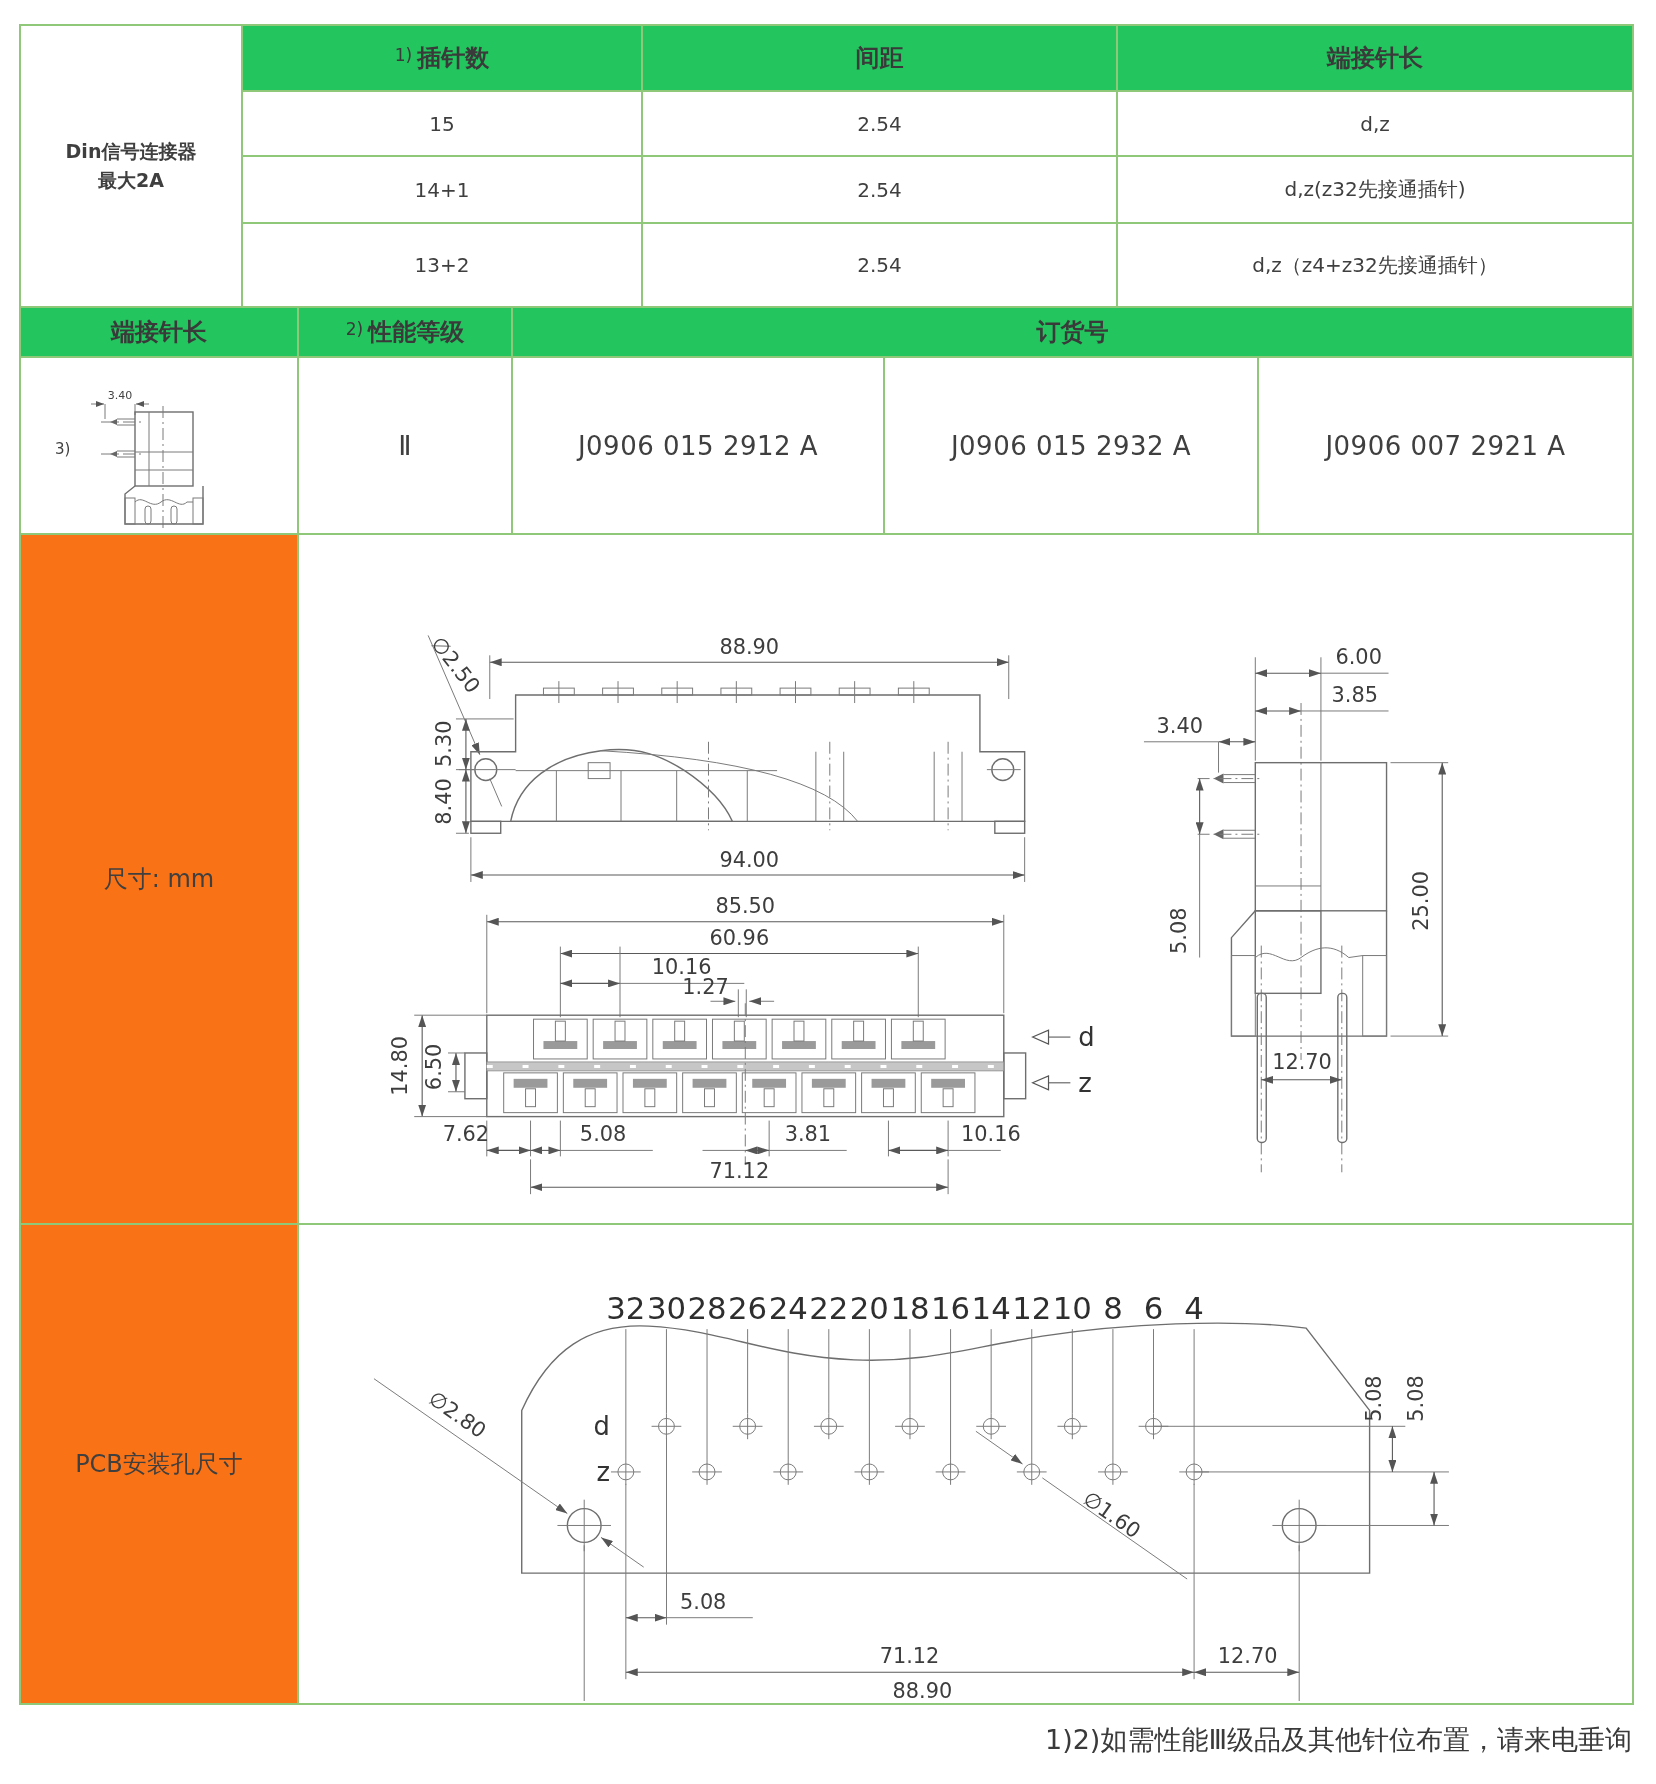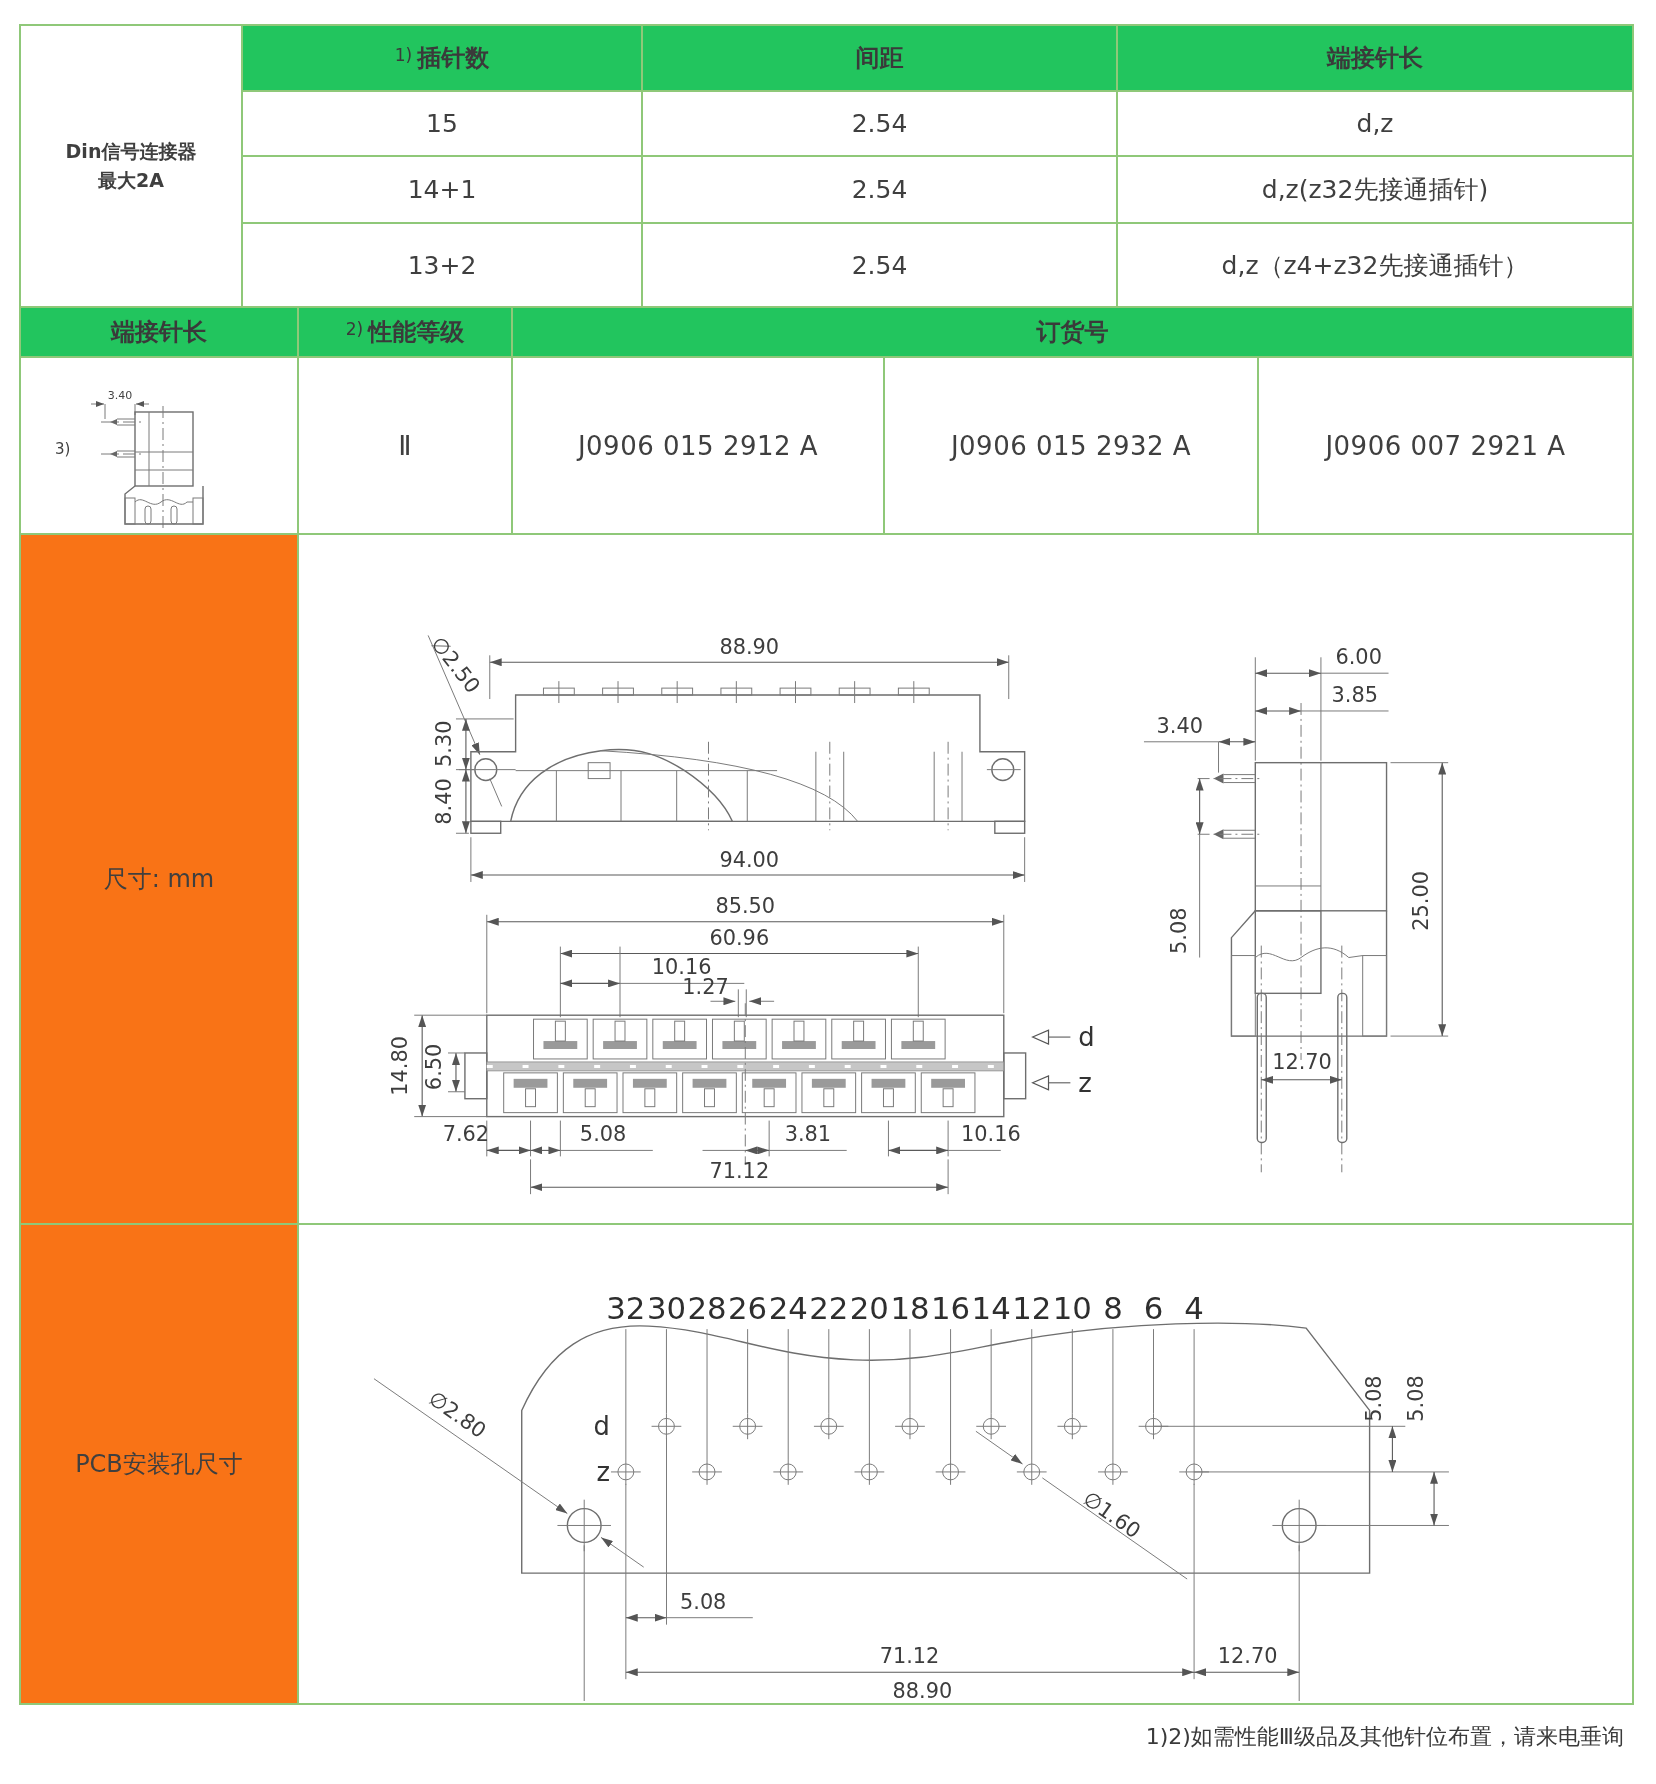--- a/index.html
+++ b/index.html
@@ -3,29 +3,29 @@
 <meta charset="utf-8">
 <style>
   html,body{margin:0;padding:0;background:#fff;}
   .page{position:relative;width:1656px;height:1784px;background:#ffffff;
         font-family:"DejaVu Sans","Liberation Sans",sans-serif;color:#3f3f3f;overflow:hidden;}
   .sheet{position:absolute;left:19px;top:24px;width:1613px;}
   table{border-collapse:collapse;table-layout:fixed;width:1613px;}
   td{border:2px solid #8fc879;text-align:center;vertical-align:middle;padding:0;overflow:hidden;}
   .hdr{background:#22c55e;font-weight:bold;font-size:24px;color:#3a3a3a;}
   .pfx{font-size:17px;font-weight:normal;vertical-align:5px;margin-right:5px;}
-  .val{font-size:25px;}
+  .val{font-size:20px;}
   .prod{background:#ffffff;font-weight:bold;font-size:19px;line-height:1.55;}
   .ord{font-size:26px;letter-spacing:0.5px;}
   .grade{font-size:27px;}
   .lblcell{font-size:24px;background:#f97316;}
   .drawcell{vertical-align:top;background:#fff;}
   .t2,.t34{margin-top:-2px;}
-  .footnote{position:absolute;right:32px;top:1722px;width:900px;text-align:right;
-            font-size:22px;color:#3a3a3a;}
+  .footnote{position:absolute;right:24px;top:1722px;width:900px;text-align:right;
+            font-size:27px;color:#3a3a3a;}
   svg{display:block;}
   svg text{font-family:"DejaVu Sans","Liberation Sans",sans-serif;fill:#3f3f3f;}
   .ln{stroke:#6e6e6e;fill:none;stroke-width:1.4;}
   .thin{stroke:#7a7a7a;fill:none;stroke-width:1;}
   .dimln{stroke:#5a5a5a;fill:none;stroke-width:1.1;}
   .cdash{stroke:#7a7a7a;fill:none;stroke-width:1;stroke-dasharray:12 4 2 4;}
   .dim{font-size:21px;text-anchor:middle;fill:#3d3d3d;}
   .dzlab{font-size:26px;fill:#333;}
   .pcb-num{font-size:31px;fill:#2e2e2e;}
   .smalltxt{font-size:11px;text-anchor:middle;fill:#444;}

